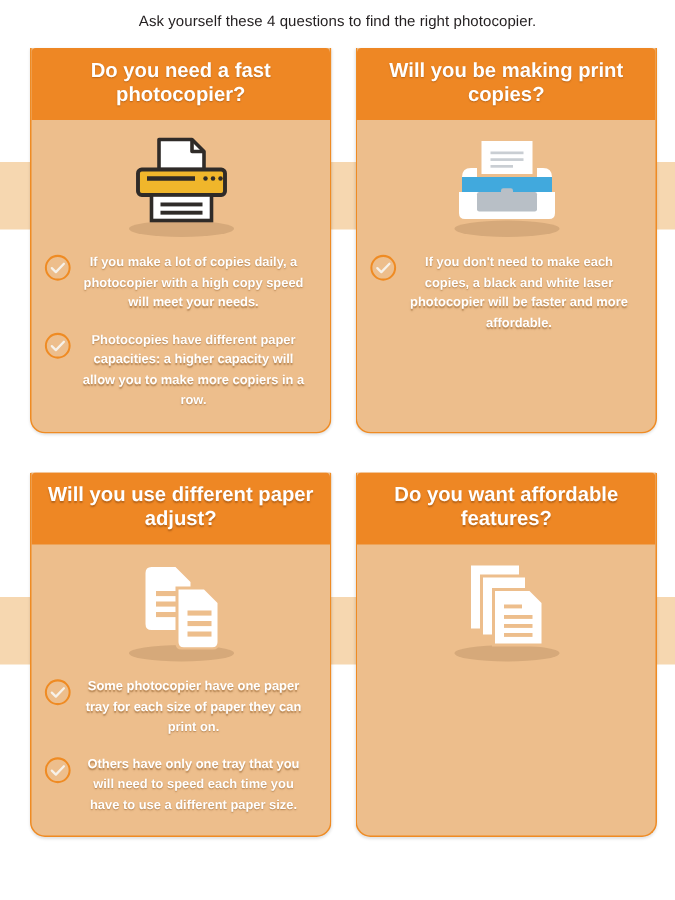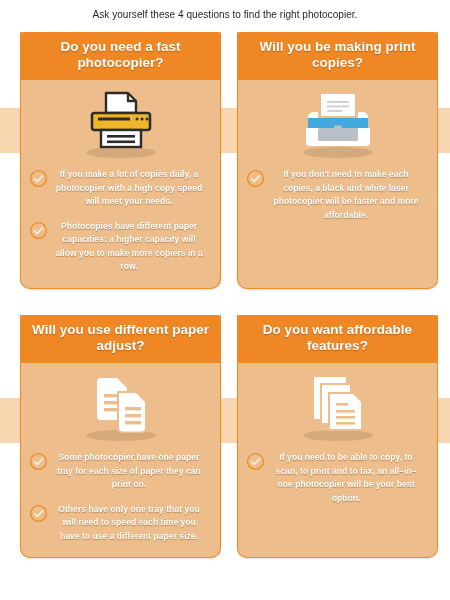--- a/index.html
+++ b/index.html
@@ -236,23 +236,16 @@
         <rect x="22" y="12" width="28" height="38" fill="#ffffff"></rect>
         <path d="M28 19 h26 l9 9 v30 H28 Z" fill="#edbe8c"></path>
         <path d="M30 21 h23 l8 8 v27 H30 Z" fill="#ffffff"></path>
         <rect x="36" y="30" width="12" height="2.6" fill="#edbe8c"></rect>
         <rect x="36" y="37" width="19" height="2.6" fill="#edbe8c"></rect>
         <rect x="36" y="43" width="19" height="2.6" fill="#edbe8c"></rect>
         <rect x="36" y="49" width="19" height="2.6" fill="#edbe8c"></rect>
       </svg>
     </div>
     <div class="bullets">
-      <div class="bullet">
-        <svg class="check-icon" viewBox="0 0 24 24">
-          <circle cx="12" cy="12" r="10" fill="none" stroke="#ef8b23" stroke-width="1.7"></circle>
-          <path d="M7 12.3 l3.4 3.4 L17.2 8.6" fill="none" stroke="#f7f2ea" stroke-width="1.9" stroke-linecap="round" stroke-linejoin="round"></path>
-        </svg>
-        <div class="bullet-text">If you need to be able to copy, to scan, to print and to fax, an all–in–one photocopier will be your best option.</div>
-      </div>
     </div>
   </div>
 
 </div>
 
 </body></html>

